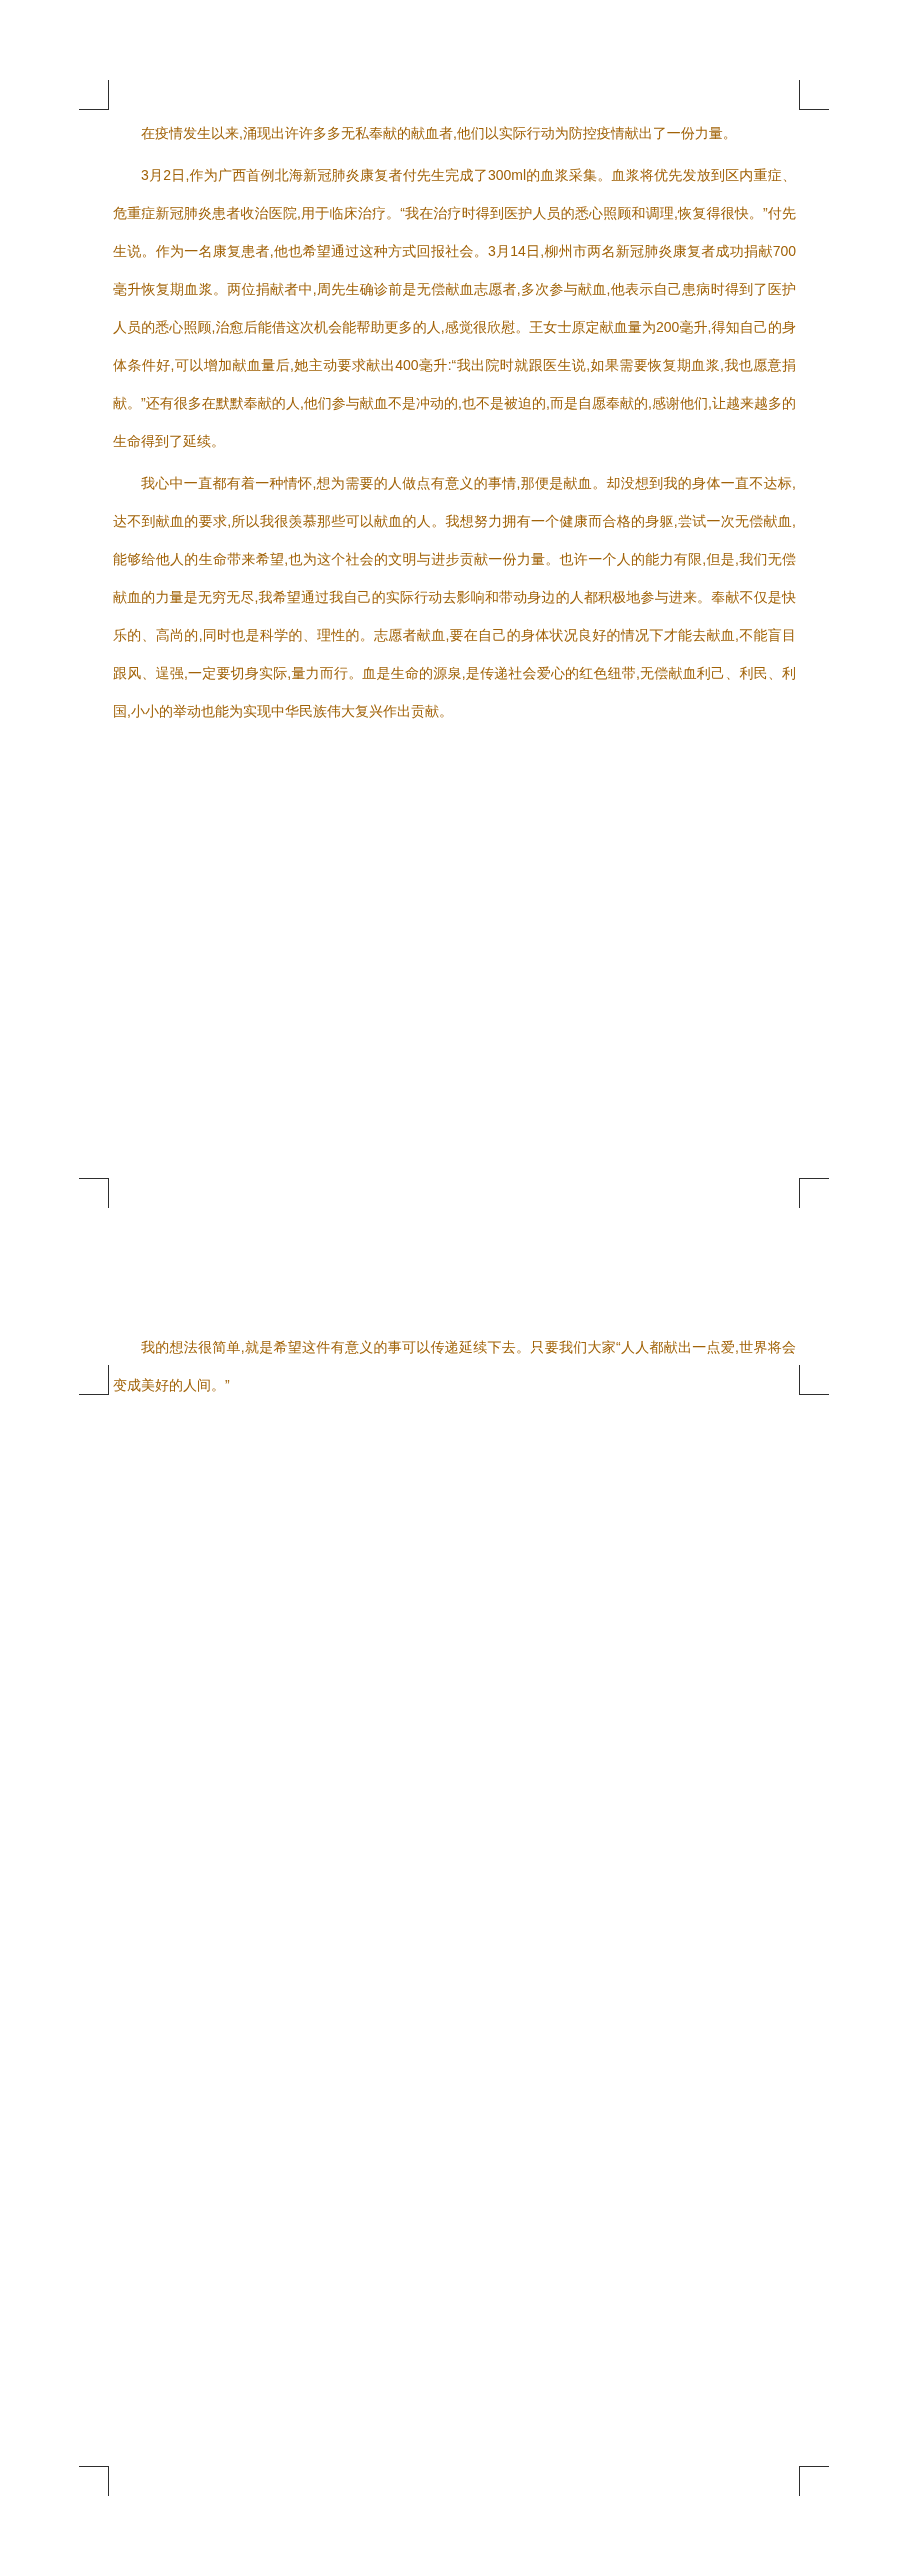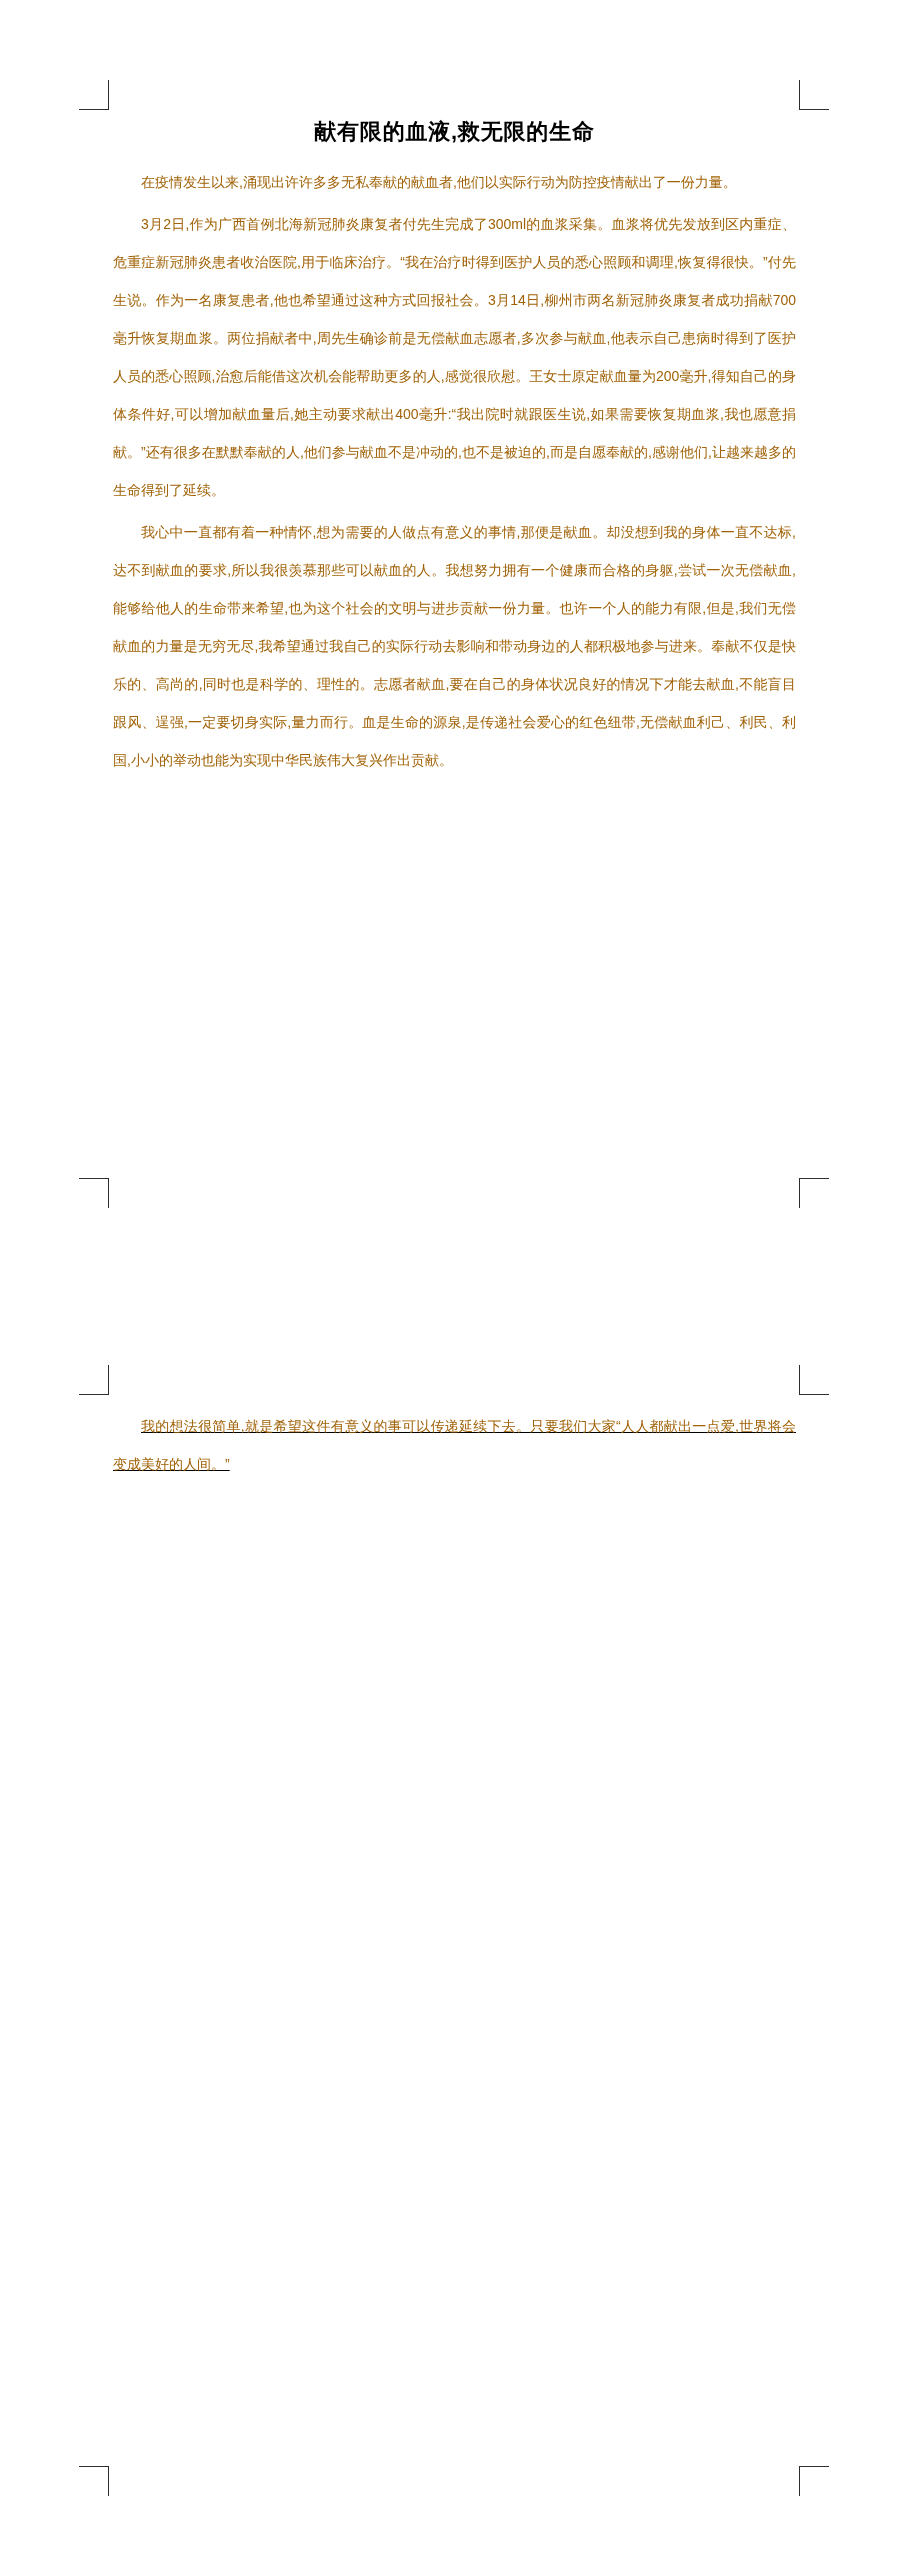--- a/index.html
+++ b/index.html
@@ -15,21 +15,21 @@
     color: #000000;
   }
 
   
   .page-content {
     position: absolute;
     left: 109px;
     width: 691px;
   }
   #page1-content { top: 110px; }
-  #page2-content { top: 1395px; padding-top: 8.4px; text-decoration: underline; }
+  #page2-content { top: 1316px; padding-top: 8.4px; }
 
   .doc-title {
     margin: 0 0 9.3px 0;
     font-size: 22px;
     font-weight: bold;
     line-height: 44px;
     text-align: center;
     letter-spacing: 0.8px;
     color: #000000;
   }
@@ -79,21 +79,20 @@
 <div class="crop-mark mark-tr" id="p1-mark-tr"></div>
 <div class="crop-mark mark-bl" id="p1-mark-bl"></div>
 <div class="crop-mark mark-br" id="p1-mark-br"></div>
 
 <div class="crop-mark mark-tl" id="p2-mark-tl"></div>
 <div class="crop-mark mark-tr" id="p2-mark-tr"></div>
 <div class="crop-mark mark-bl" id="p2-mark-bl"></div>
 <div class="crop-mark mark-br" id="p2-mark-br"></div>
 
 <div class="page-content" id="page1-content">
-  <h1 class="doc-title">献有限的血液,救无限的生命</h1>
 
   <p class="doc-para">在疫情发生以来,涌现出许许多多无私奉献的献血者,他们以实际行动为防控疫情献出了一份力量。</p>
 
   <p class="doc-para">3月2日,作为广西首例北海新冠肺炎康复者付先生完成了300ml的血浆采集。血浆将优先发放到区内重症、危重症新冠肺炎患者收治医院,用于临床治疗。“我在治疗时得到医护人员的悉心照顾和调理,恢复得很快。”付先生说。作为一名康复患者,他也希望通过这种方式回报社会。3月14日,柳州市两名新冠肺炎康复者成功捐献700毫升恢复期血浆。两位捐献者中,周先生确诊前是无偿献血志愿者,多次参与献血,他表示自己患病时得到了医护人员的悉心照顾,治愈后能借这次机会能帮助更多的人,感觉很欣慰。王女士原定献血量为200毫升,得知自己的身体条件好,可以增加献血量后,她主动要求献出400毫升:“我出院时就跟医生说,如果需要恢复期血浆,我也愿意捐献。”还有很多在默默奉献的人,他们参与献血不是冲动的,也不是被迫的,而是自愿奉献的,感谢他们,让越来越多的生命得到了延续。</p>
 
 
   <p class="doc-para">我心中一直都有着一种情怀,想为需要的人做点有意义的事情,那便是献血。却没想到我的身体一直不达标,达不到献血的要求,所以我很羡慕那些可以献血的人。我想努力拥有一个健康而合格的身躯,尝试一次无偿献血,能够给他人的生命带来希望,也为这个社会的文明与进步贡献一份力量。也许一个人的能力有限,但是,我们无偿献血的力量是无穷无尽,我希望通过我自己的实际行动去影响和带动身边的人都积极地参与进来。奉献不仅是快乐的、高尚的,同时也是科学的、理性的。志愿者献血,要在自己的身体状况良好的情况下才能去献血,不能盲目跟风、逞强,一定要切身实际,量力而行。血是生命的源泉,是传递社会爱心的红色纽带,无偿献血利己、利民、利国,小小的举动也能为实现中华民族伟大复兴作出贡献。</p>
 </div>
 
 <div class="page-content" id="page2-content">

